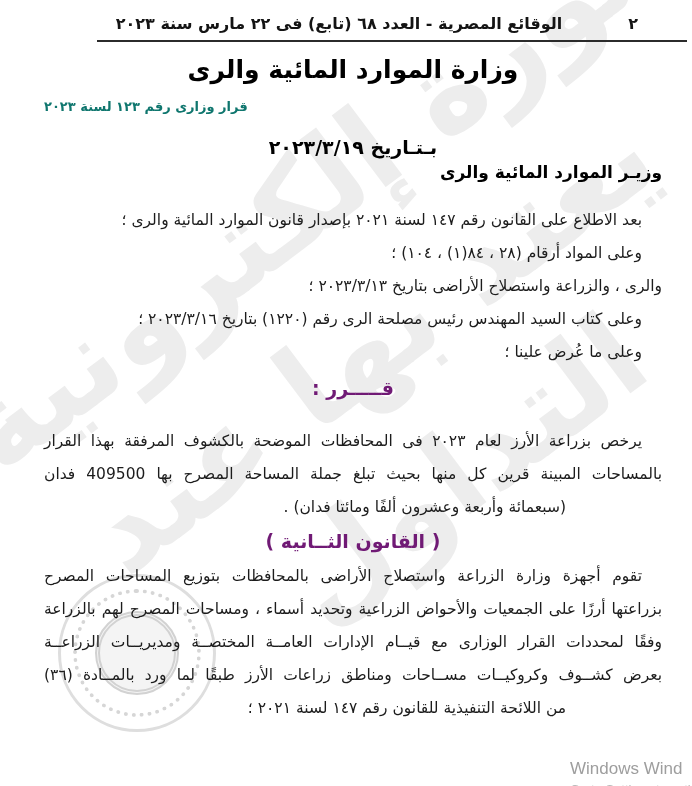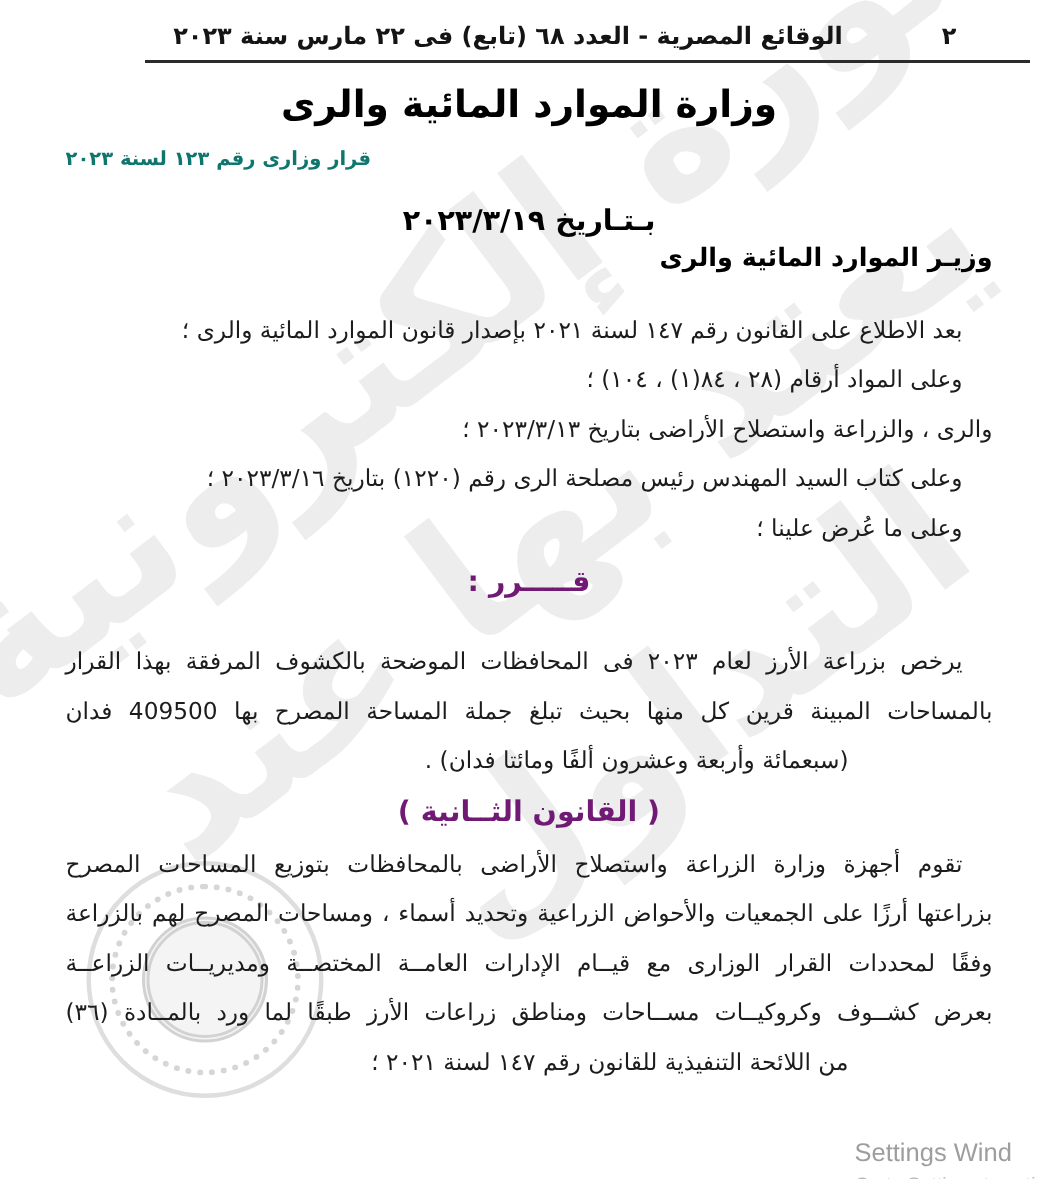--- a/index.html
+++ b/index.html
@@ -137,16 +137,16 @@
       <div class="c-head mt2">( القانون الثــانية )</div>
       <div class="bline j ind mt4">تقوم أجهزة وزارة الزراعة واستصلاح الأراضى بالمحافظات بتوزيع المساحات المصرح</div>
       <div class="bline j">بزراعتها أرزًا على الجمعيات والأحواض الزراعية وتحديد أسماء ، ومساحات المصرح لهم بالزراعة</div>
       <div class="bline j">وفقًا لمحددات القرار الوزارى مع قيــام الإدارات العامــة المختصــة ومديريــات الزراعــة</div>
       <div class="bline j">بعرض كشــوف وكروكيــات مســاحات ومناطق زراعات الأرز طبقًا لما ورد بالمــادة (٣٦)</div>
       <div class="bline r ind2">من اللائحة التنفيذية للقانون رقم ١٤٧ لسنة ٢٠٢١ ؛</div>
 
     </div>
   </div>
 
-  <div class="wm-activate">Settings Wind</div>
+  <div class="wm-activate">Windows Wind</div>
   <div class="wm-activate-sub">Go to Settings to activate Windows.</div>
 
 </div>
 
 </body></html>

